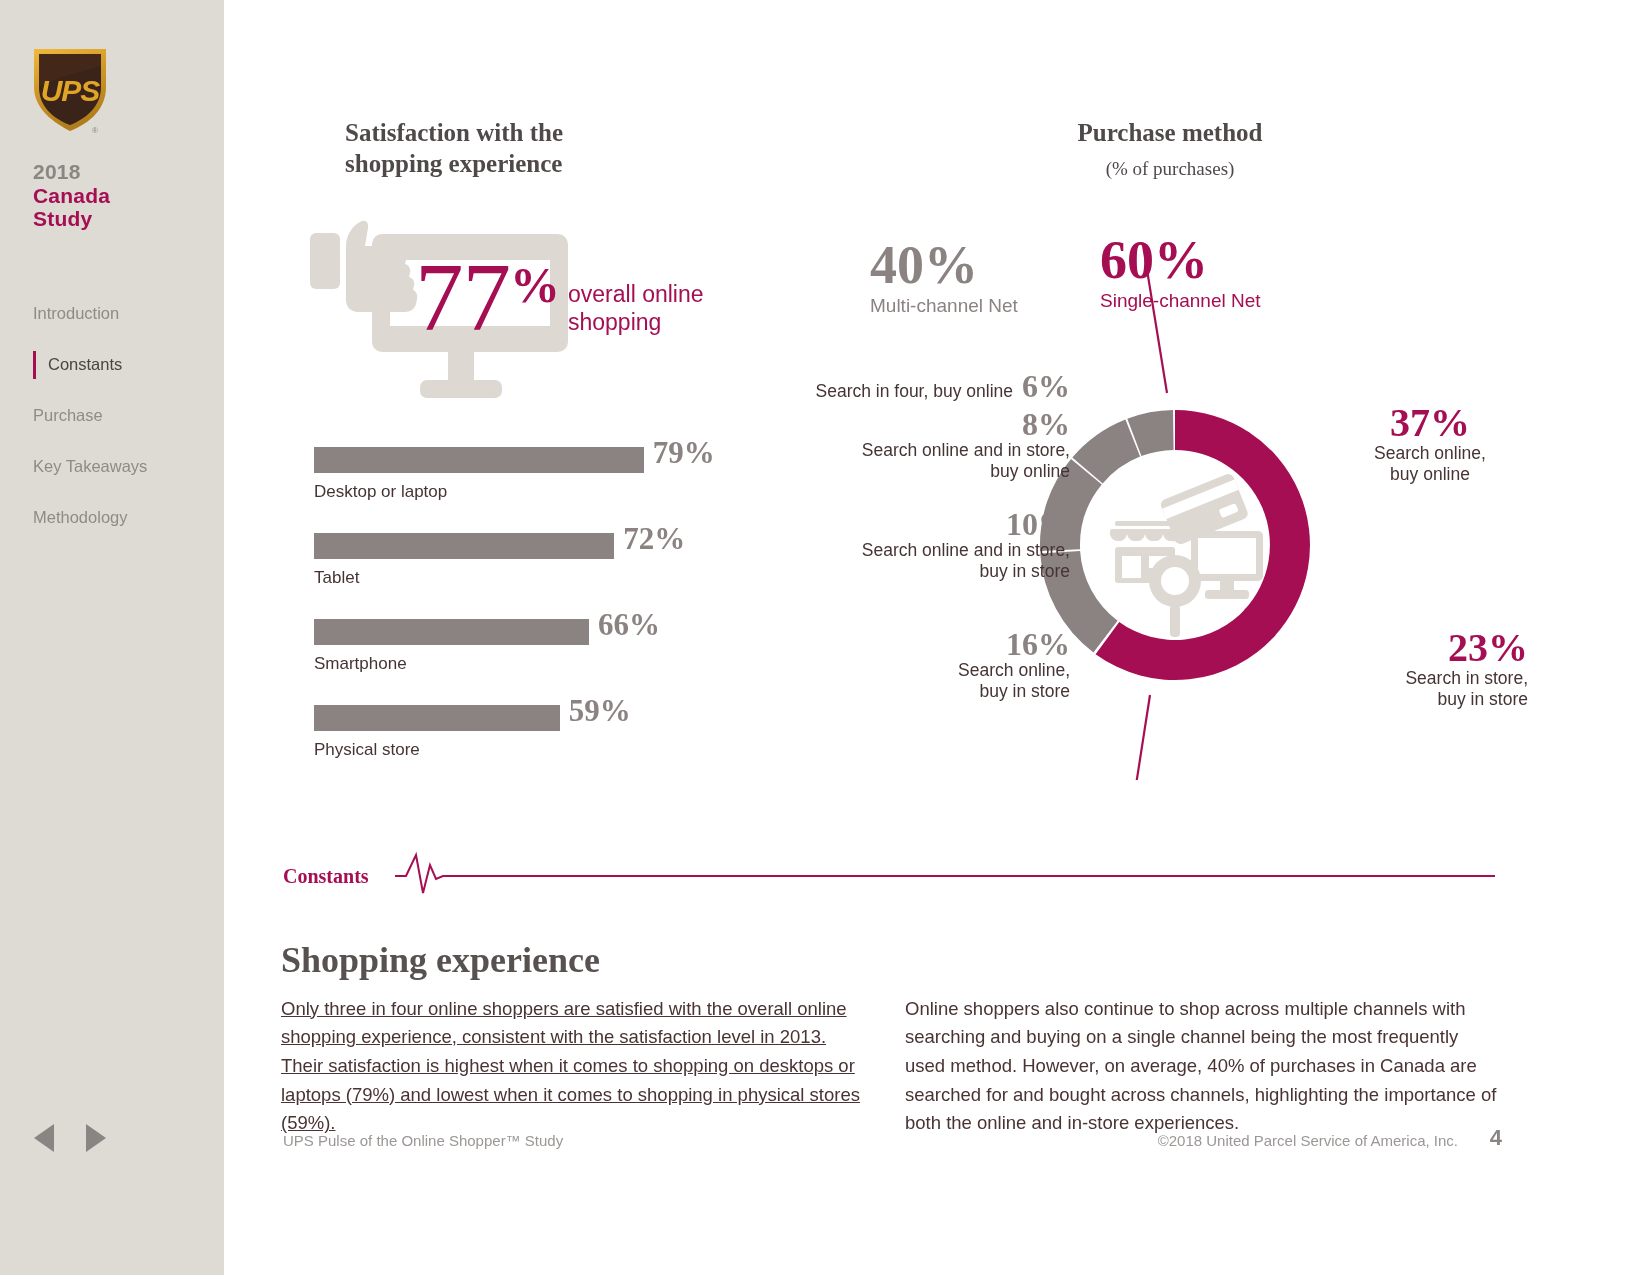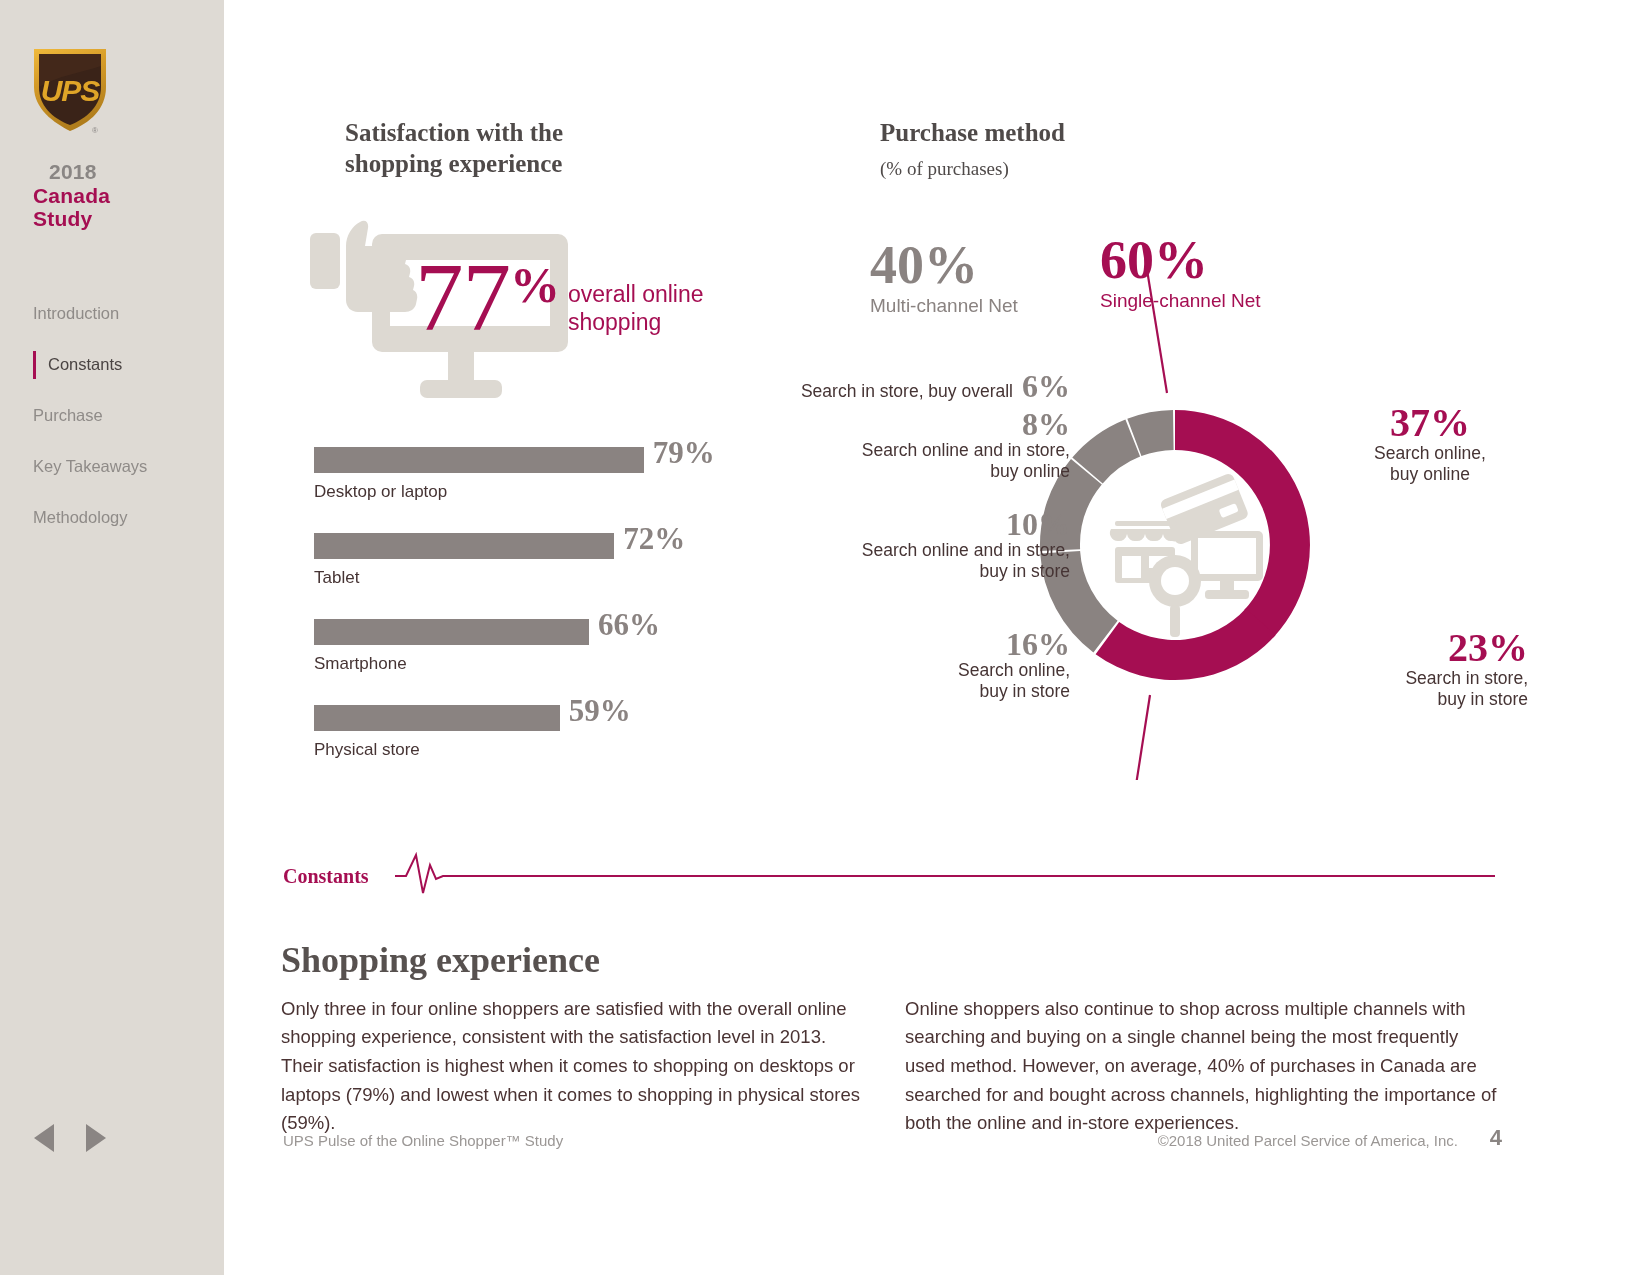--- a/index.html
+++ b/index.html
@@ -31,21 +31,20 @@
   #study-title {
     position: absolute;
     left: 33px; top: 160px;
     line-height: 1.12;
   }
   .study-year {
     font-size: 21px;
     font-weight: bold;
     color: #8a8684;
     letter-spacing: .2px;
-    margin-left: 16px;
   }
   .study-name {
     font-size: 21px;
     font-weight: bold;
     color: #a50e52;
     letter-spacing: .2px;
   }
   #nav-list {
     position: absolute;
     left: 0; top: 288px;
@@ -167,21 +166,21 @@
     margin-top: 9px;
     font-size: 17px;
     color: #463434;
   }
 
   
   #panel-purchase {
     position: absolute;
     left: 880px; top: 118px;
     width: 580px;
-    text-align: left;
+    text-align: center;
   }
   #purchase-subtitle {
     font-family: "Liberation Serif", serif;
     font-size: 19px;
     color: #4f4a49;
     margin-top: 9px;
   }
   #donut-wrap {
     position: absolute;
     left: 770px; top: 240px;
@@ -255,21 +254,21 @@
     font-size: 36px;
     color: #57514f;
   }
   .body-col {
     position: absolute;
     top: 976px;
     font-size: 18.5px;
     line-height: 1.55;
     color: #4a3333;
   }
-  #body-col-left { left: 281px; width: 580px; }
+  #body-col-left { left: 281px; width: 580px; text-decoration: underline; }
   #body-col-right { left: 905px; width: 594px; }
 
   
   #footer-left {
     position: absolute;
     left: 283px; top: 1132px;
     font-size: 15px;
     color: #9b9795;
   }
   #footer-right {
@@ -447,21 +446,21 @@
         <rect x="30" y="45" width="44" height="9" rx="3.5"></rect>
 
         <circle cx="0" cy="36" r="26"></circle>
         <circle cx="0" cy="36" r="14" fill="#ffffff"></circle>
         <rect x="-5" y="60" width="10" height="32" rx="4"></rect>
       </g>
     </g>
   </svg>
 
   <div class="seg-callout gray" id="callout-6">
-    <span class="seg-name">Search in store, buy overall</span>
+    <span class="seg-name">Search in four, buy online</span>
     <span class="seg-pct">6%</span>
   </div>
 
   <div class="seg-callout gray" id="callout-8">
     <div class="seg-pct">8%</div>
     <div class="seg-name">Search online and in store,
 buy online</div>
   </div>
 
   <div class="seg-callout gray" id="callout-10">

